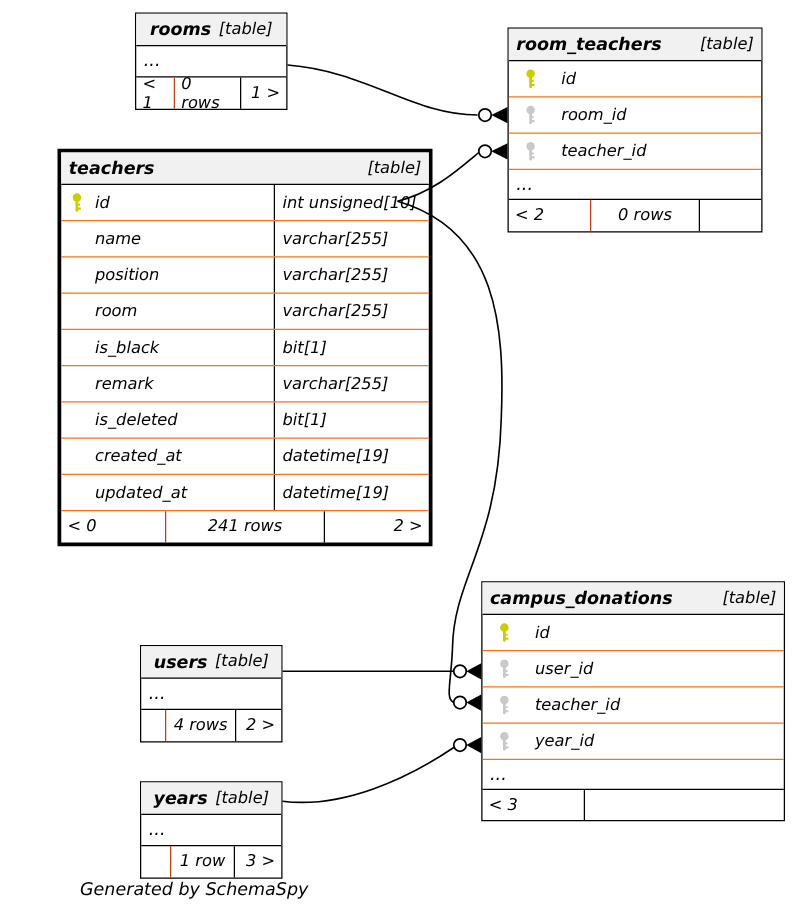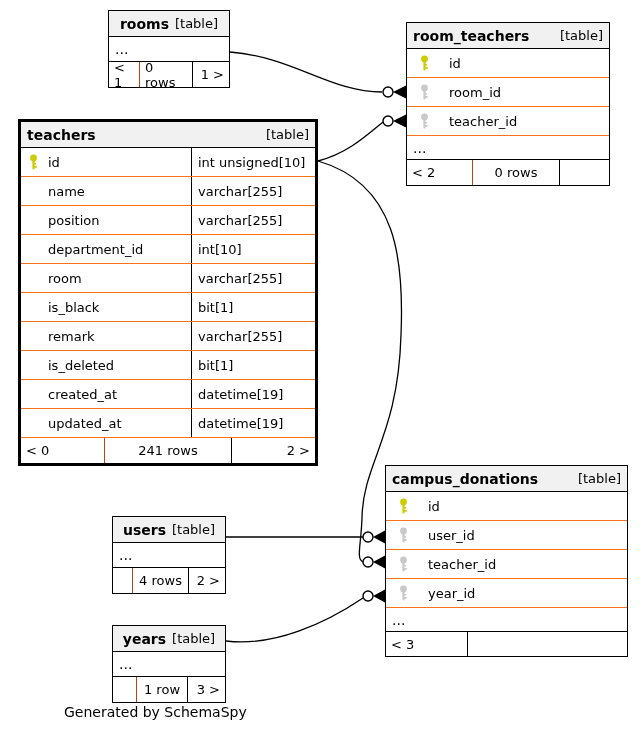--- a/index.html
+++ b/index.html
@@ -7,30 +7,31 @@
   body {
     font-family: "DejaVu Sans", "Liberation Sans", sans-serif;
     color: #000;
   }
   #canvas {
     position: relative;
     width: 644px;
     height: 733px;
     background: #ffffff;
     overflow: hidden;
+    font-style: italic;
   }
 
   
   .tbl {
     position: absolute;
     background: #fff;
     border: 1px solid #000;
     font-size: 13px;
   }
-  .tbl.focus { border-width: 3px; }
+  .tbl.focus { border-width: 3px; margin-left: 28px; }
 
   .thead {
     background: #f1f1f1;
     border-bottom: 1px solid #000;
     display: flex;
     align-items: center;
     padding: 0 6px;
     height: 26px;
   }
   .thead.spread { justify-content: space-between; }
@@ -215,26 +216,20 @@
       <span class="cname">
           <span>name</span>
         </span>
       <span class="ctype">varchar[255]</span>
     </div>
     <div class="trow">
       <span class="cname">
           <span>position</span>
         </span>
       <span class="ctype">varchar[255]</span>
-    </div>
-    <div class="trow">
-      <span class="cname">
-          <span>department_id</span>
-        </span>
-      <span class="ctype">int[10]</span>
     </div>
     <div class="trow">
       <span class="cname">
           <span>room</span>
         </span>
       <span class="ctype">varchar[255]</span>
     </div>
     <div class="trow">
       <span class="cname">
           <span>is_black</span>

